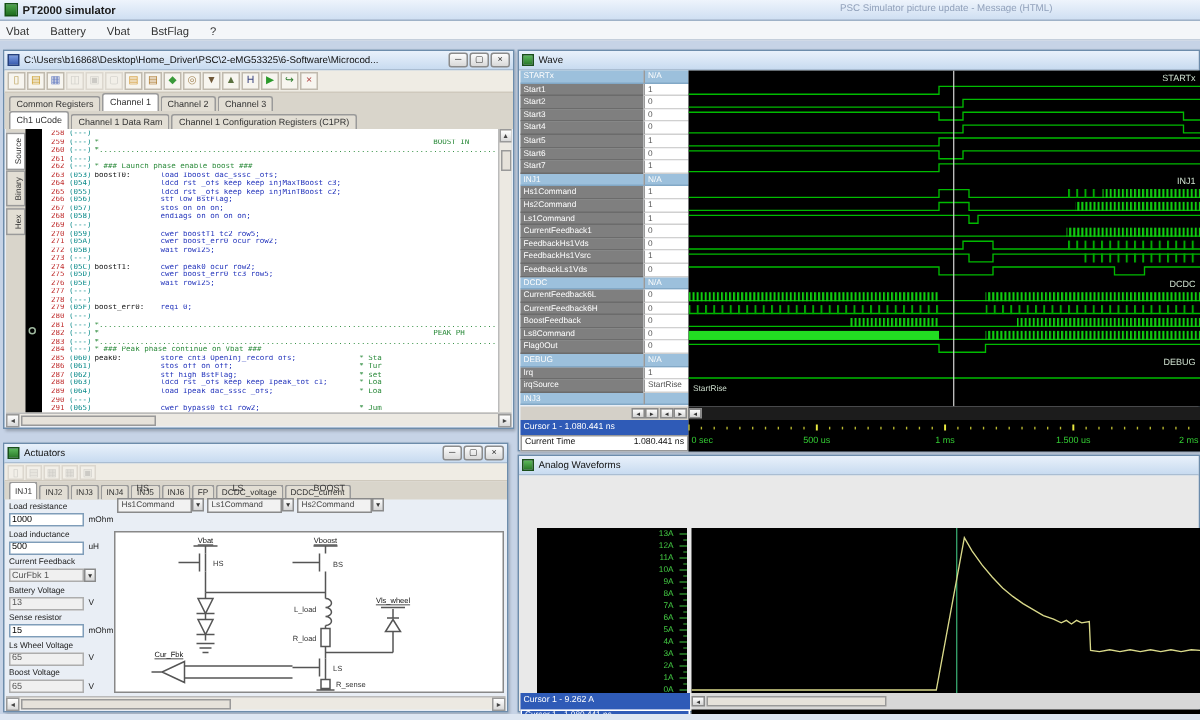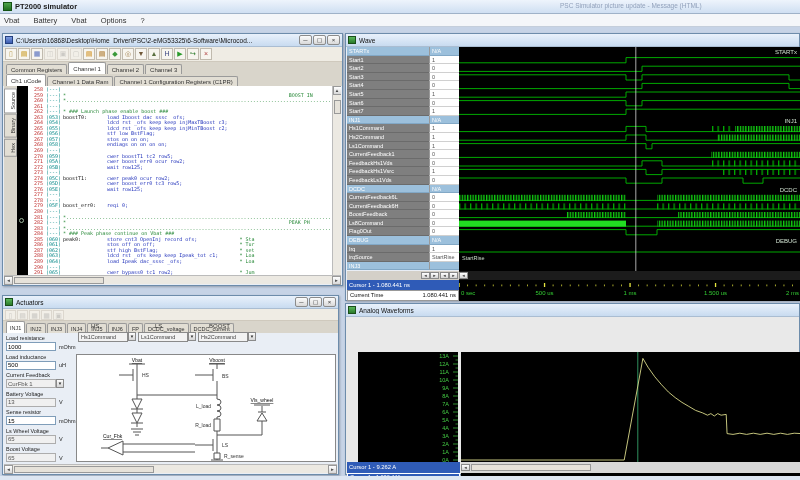--- a/index.html
+++ b/index.html
@@ -125,21 +125,21 @@
   <div id="app-titlebar">
     <div class="app-icon"></div>
     <span id="app-title">PT2000 simulator</span>
   </div>
   <span id="bg-window-title">PSC Simulator picture update - Message (HTML)</span>
   <div id="menubar">
 
   <span class="menu-item">Vbat</span>
       <span class="menu-item">Battery</span>
       <span class="menu-item">Vbat</span>
-      <span class="menu-item">Options</span>
+      <span class="menu-item">BstFlag</span>
       <span class="menu-item">?</span>
     </div>
 
   <div class="win" id="win-code" style="left:2px;top:33px;width:341px;height:253px;">
     <div class="tbar">
       <div class="w-icon" style="background:linear-gradient(#7d9ce0,#3a5cb0);border-color:#25407e;"></div>
       <span class="w-title">C:\Users\b16868\Desktop\Home_Driver\PSC\2-eMG53325\6-Software\Microcod...</span>
       <div class="tbtns">
         <div class="tb">─</div>
         <div class="tb">▢</div>

